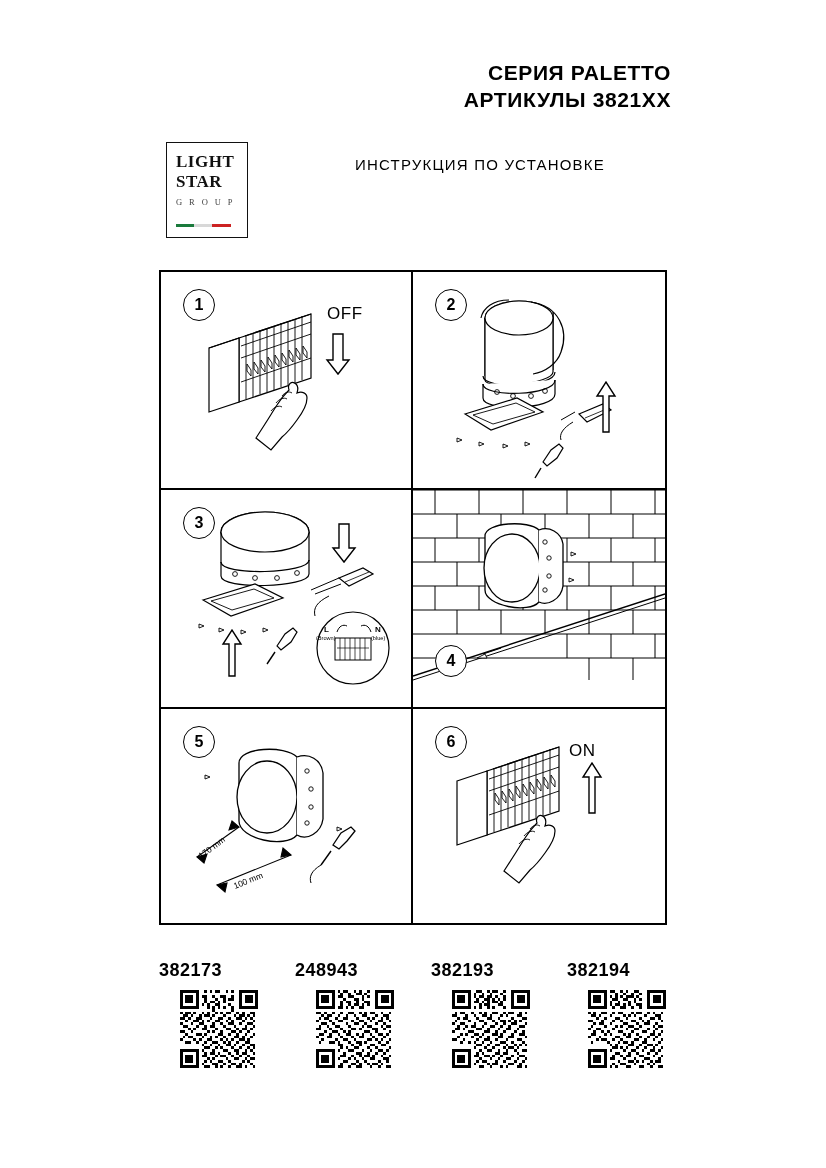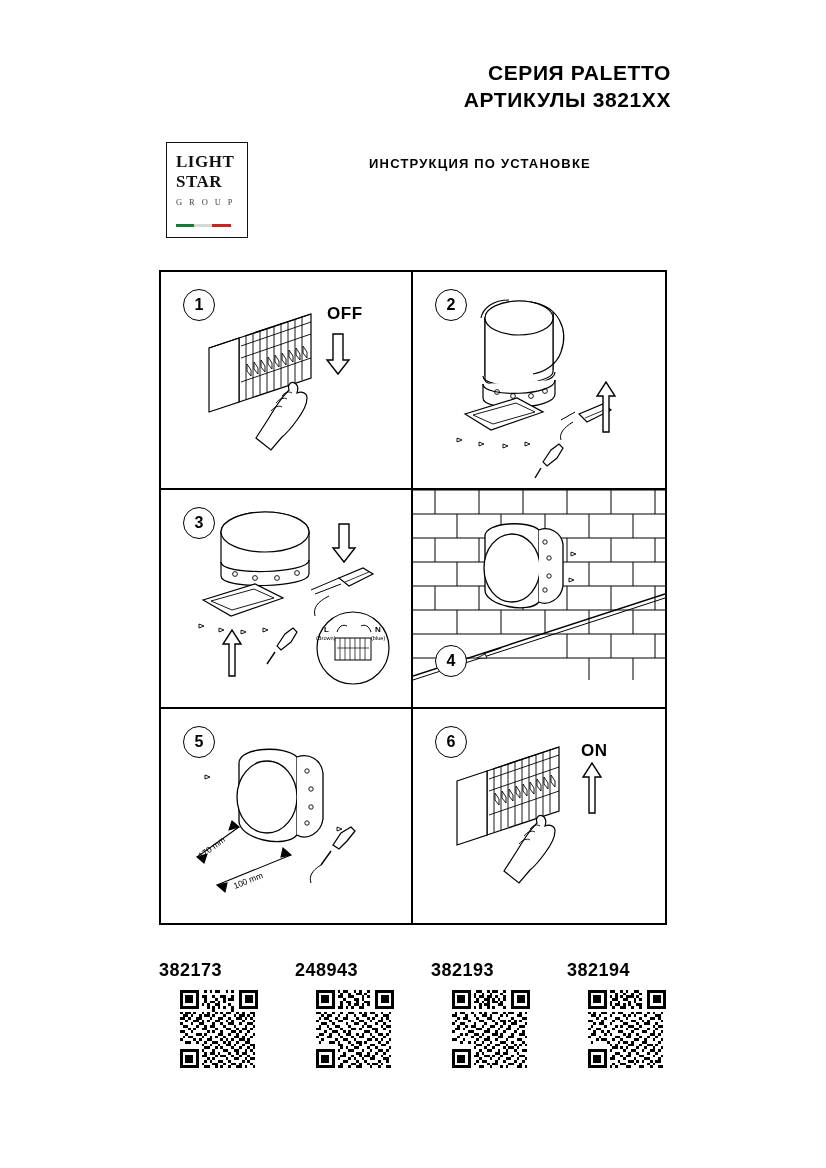--- a/index.html
+++ b/index.html
@@ -73,22 +73,22 @@
 
   .instruction-title {
     position: absolute;
     left: 275px;
     top: 155px;
     width: 410px;
     text-align: center;
     line-height: 1.35;
   }
   .instruction-title .ln {
-    font-size: 13px;
-    font-weight: bold;
+    font-size: 15px;
+    font-weight: normal;
     letter-spacing: 1.2px;
     white-space: nowrap;
   }
 
   
   .grid {
     position: absolute;
     left: 159px;
     top: 270px;
     width: 508px;
@@ -123,21 +123,21 @@
   }
   .c1 .step-num, .c3 .step-num, .c5 .step-num { left: 22px; top: 17px; }
   .c2 .step-num, .c6 .step-num { left: 22px; top: 17px; }
   .c4 .step-num { left: 22px; top: 155px; }
 
   .art { position: absolute; left: 0; top: 0; }
 
   .label-text {
     position: absolute;
     font-size: 17px;
-    font-weight: bold;
+    font-weight: normal;
     letter-spacing: 0.6px;
   }
 
   
   .codes {
     position: absolute;
     left: 159px;
     top: 960px;
     width: 510px;
     height: 150px;
@@ -520,21 +520,21 @@
                    C104 142 108 135 112 129 C115 124 120 118 124 114 Z" fill="#fff"></path>
           <path d="M117 120 C120 116 124 115 127 117" stroke-width="0.9"></path>
           <path d="M111 127 C114 123 119 121 122 123" stroke-width="0.9"></path>
           <path d="M106 135 C109 131 114 129 117 131" stroke-width="0.9"></path>
         </g>
 
         <g stroke="#000" stroke-width="1.4" fill="#fff">
           <path d="M176 104 L182 104 L182 68 L188 68 L179 54 L170 68 L176 68 Z"></path>
         </g>
       </svg>
-      <div class="label-text" style="left:168px; top:32px;">ON</div>
+      <div class="label-text" style="left:156px; top:32px;">ON</div>
     </div>
 
   </div>
 
   <div class="codes">
 
     <div class="code-item" style="left:0px; top:0;">
       <div class="num">382173</div>
       <div class="qr">
         <svg viewBox="0 0 29 29" width="78" height="78" shape-rendering="crispEdges">

